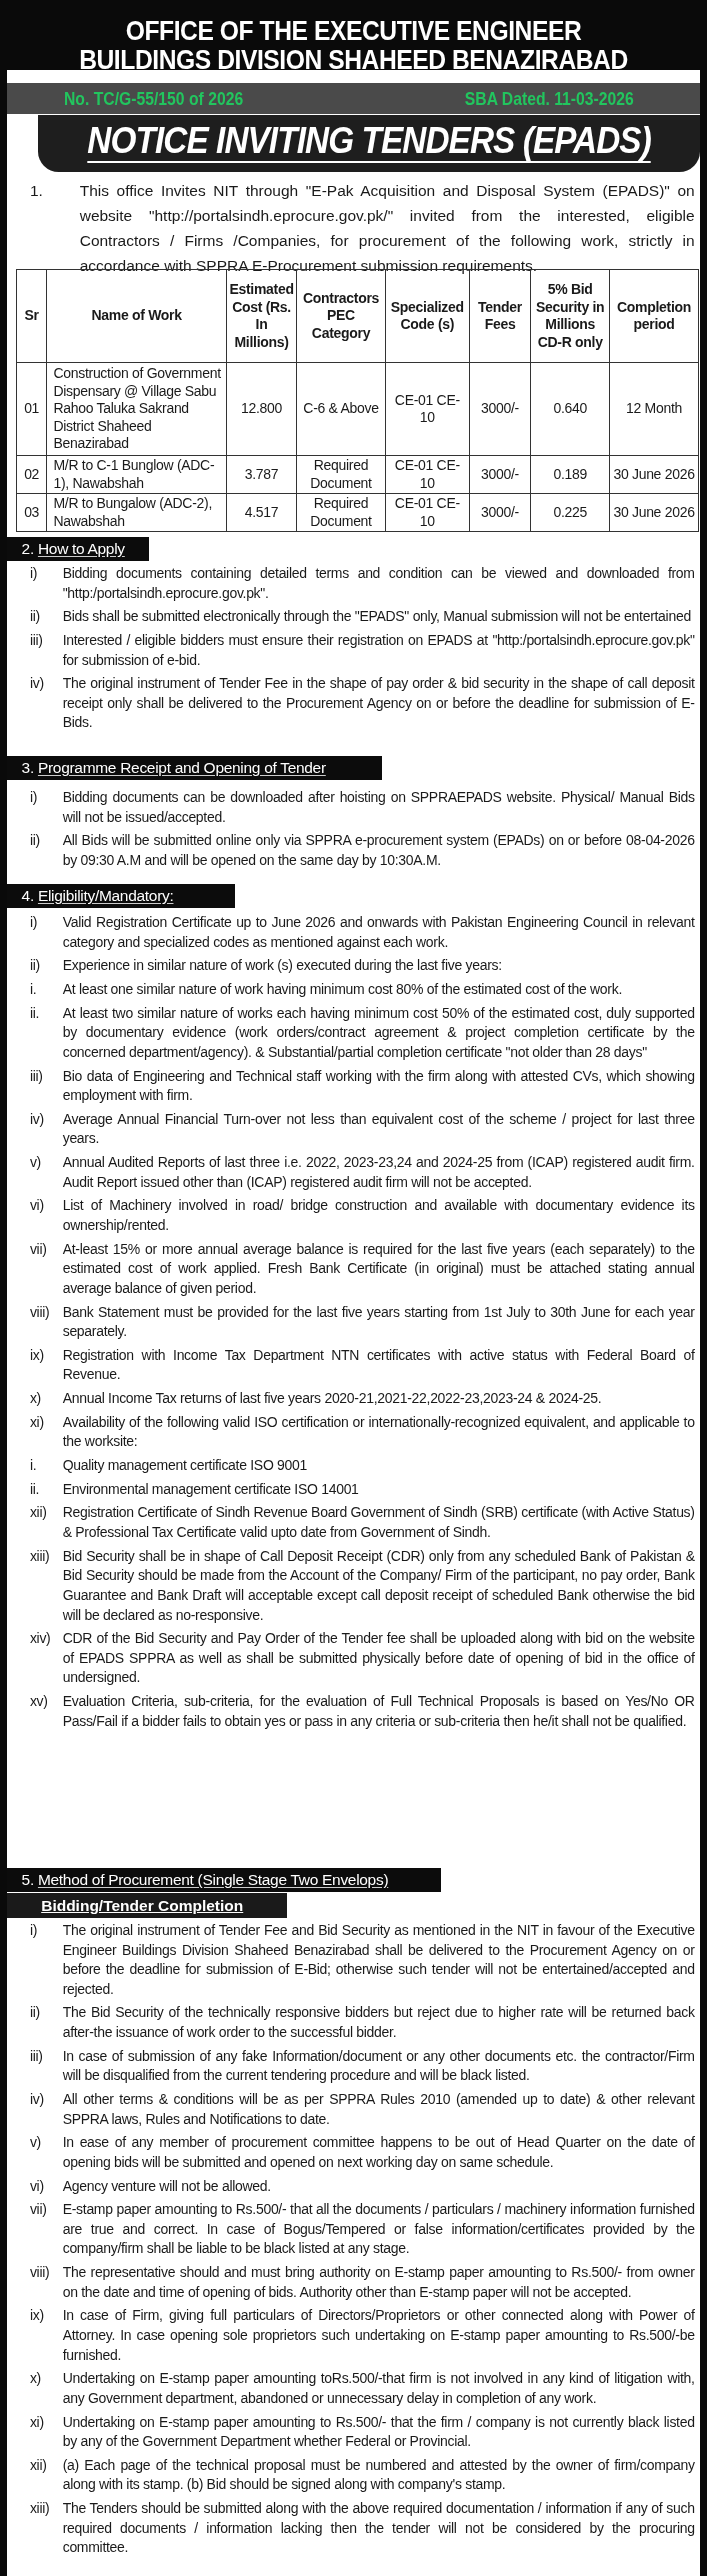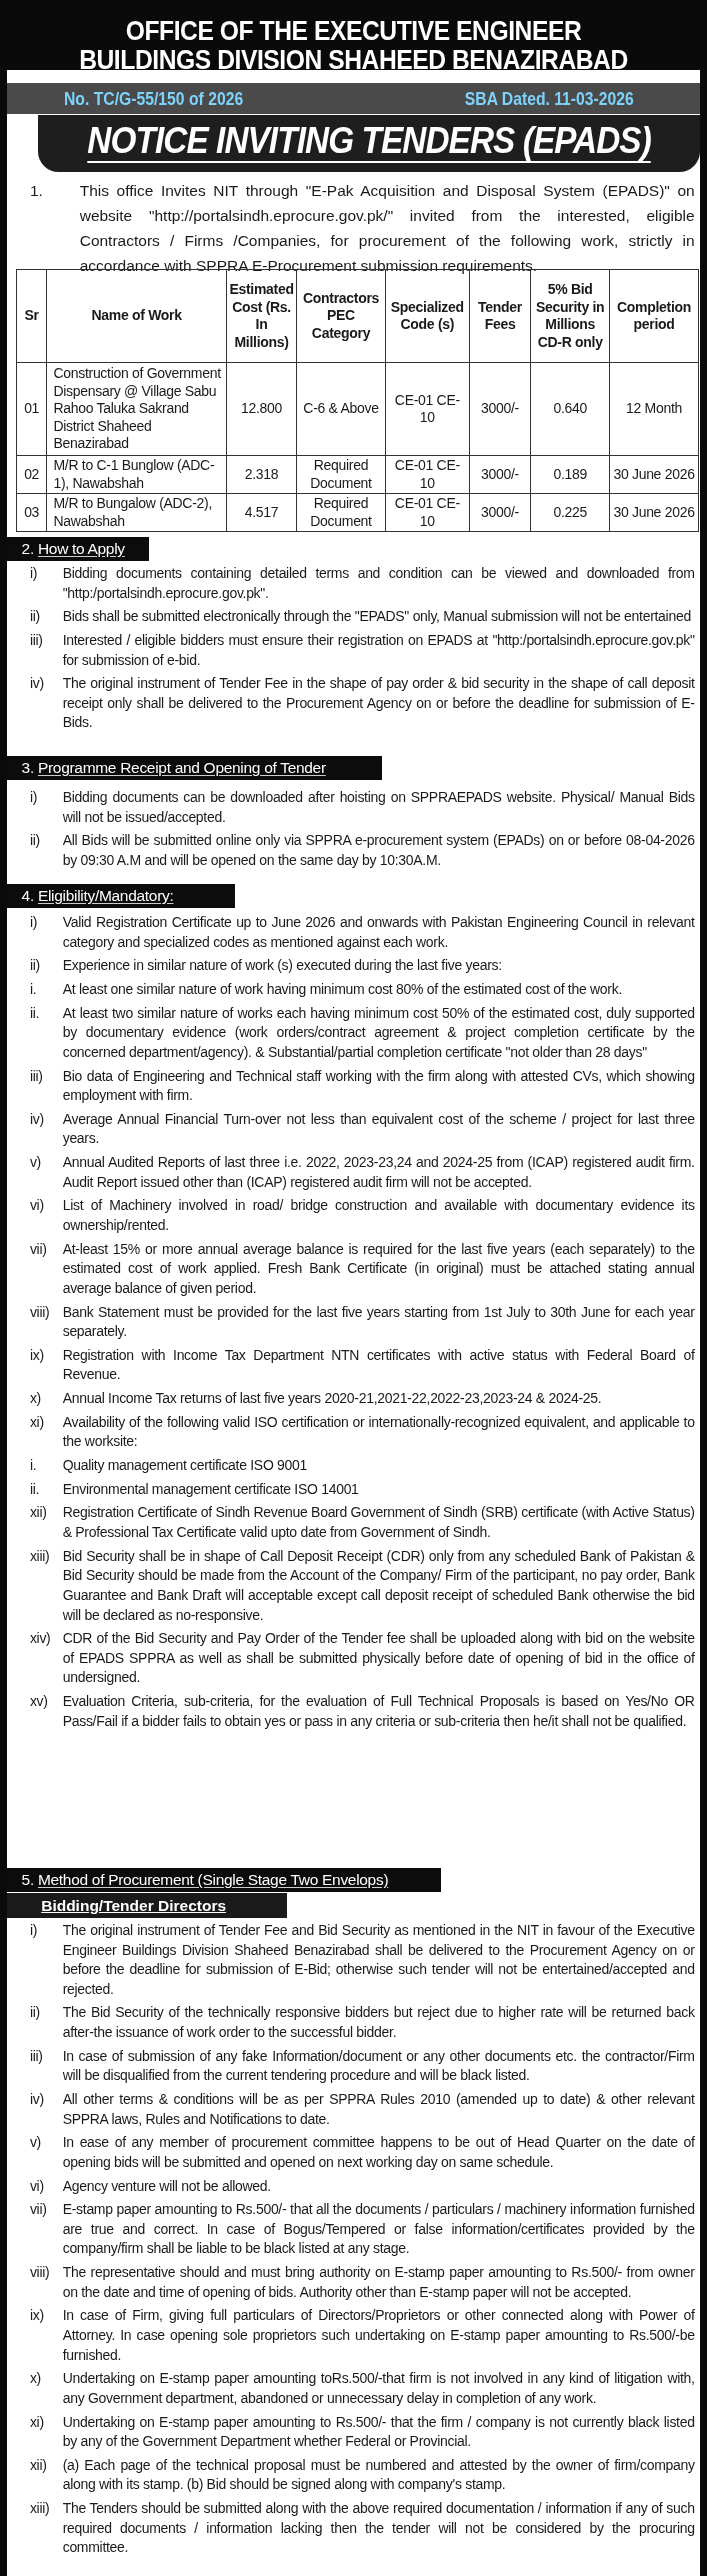--- a/index.html
+++ b/index.html
@@ -24,21 +24,21 @@
     background: #0a0a0a; color: #fff; text-align: center;
   }
   .hdr .l1, .hdr .l2 {
     font-family: "Liberation Sans", sans-serif; font-weight: bold;
     font-size: 28px; letter-spacing: -0.5px; line-height: 29px;
     transform: scaleX(0.88); transform-origin: center;
   }
   .hdr .l1 { padding-top: 15.5px; }
   .refbar {
     position: absolute; left: 0; top: 83px; width: 693px; height: 31px;
-    background: #4a4a4a; color: #7dd3fc;
+    background: #4a4a4a; color: #22c55e;
     font-weight: bold; font-size: 18.5px; line-height: 31px;
   }
   .refbar .no { position: absolute; left: 57px; transform: scaleX(0.85); transform-origin: left; }
   .refbar .dt { position: absolute; right: 66px; transform: scaleX(0.85); transform-origin: right; }
   .banner {
     position: absolute; left: 31px; top: 115px; width: 662px; height: 57px;
     background: #1e1e1e; border-bottom-left-radius: 20.6px; border-bottom-right-radius: 20.6px;
     color: #fff; text-align: center;
   }
   .banner span {
@@ -120,21 +120,21 @@
         <td>12.800</td>
         <td>C-6 &amp; Above</td>
         <td>CE-01 CE-10</td>
         <td>3000/-</td>
         <td>0.640</td>
         <td>12 Month</td>
       </tr>
       <tr style="height:38px">
         <td>02</td>
         <td class="work">M/R to C-1 Bunglow (ADC-1), Nawabshah</td>
-        <td>2.318</td>
+        <td>3.787</td>
         <td>Required Document</td>
         <td>CE-01 CE-10</td>
         <td>3000/-</td>
         <td>0.189</td>
         <td>30 June 2026</td>
       </tr>
       <tr style="height:38px">
         <td>03</td>
         <td class="work">M/R to Bungalow (ADC-2), Nawabshah</td>
         <td>4.517</td>
@@ -191,21 +191,21 @@
       <div class="item"><span class="mk">xiii)</span><span>Bid Security shall be in shape of Call Deposit Receipt (CDR) only from any scheduled Bank of Pakistan &amp; Bid Security should be made from the Account of the Company/ Firm of the participant, no pay order, Bank Guarantee and Bank Draft will acceptable except call deposit receipt of scheduled Bank otherwise the bid will be declared as no-responsive.</span></div>
       <div class="item"><span class="mk">xiv)</span><span>CDR of the Bid Security and Pay Order of the Tender fee shall be uploaded along with bid on the website of EPADS SPPRA as well as shall be submitted physically before date of opening of bid in the office of undersigned.</span></div>
       <div class="item"><span class="mk">xv)</span><span>Evaluation Criteria, sub-criteria, for the evaluation of Full Technical Proposals is based on Yes/No OR Pass/Fail if a bidder fails to obtain yes or pass in any criteria or sub-criteria then he/it shall not be qualified.</span></div>
     </div>
 
   <div class="secbar" style="top:1868px;width:434px;">
     <span>5.</span>
     <u>Method of Procurement (Single Stage Two Envelops)</u>
   </div>
   <div class="subbar" style="top:1893px;width:280px;">
-    <u>Bidding/Tender Directors</u>
+    <u>Bidding/Tender Completion</u>
   </div>
   <div class="items" style="top:1921px;">
       <div class="item"><span class="mk">i)</span><span>The original instrument of Tender Fee and Bid Security as mentioned in the NIT in favour of the Executive Engineer Buildings Division Shaheed Benazirabad shall be delivered to the Procurement Agency on or before the deadline for submission of E-Bid; otherwise such tender will not be entertained/accepted and rejected.</span></div>
       <div class="item"><span class="mk">ii)</span><span>The Bid Security of the technically responsive bidders but reject due to higher rate will be returned back after-the issuance of work order to the successful bidder.</span></div>
       <div class="item"><span class="mk">iii)</span><span>In case of submission of any fake Information/document or any other documents etc. the contractor/Firm will be disqualified from the current tendering procedure and will be black listed.</span></div>
       <div class="item"><span class="mk">iv)</span><span>All other terms &amp; conditions will be as per SPPRA Rules 2010 (amended up to date) &amp; other relevant SPPRA laws, Rules and Notifications to date.</span></div>
       <div class="item"><span class="mk">v)</span><span>In ease of any member of procurement committee happens to be out of Head Quarter on the date of opening bids will be submitted and opened on next working day on same schedule.</span></div>
       <div class="item"><span class="mk">vi)</span><span>Agency venture will not be allowed.</span></div>
       <div class="item"><span class="mk">vii)</span><span>E-stamp paper amounting to Rs.500/- that all the documents / particulars / machinery information furnished are true and correct. In case of Bogus/Tempered or false information/certificates provided by the company/firm shall be liable to be black listed at any stage.</span></div>
       <div class="item"><span class="mk">viii)</span><span>The representative should and must bring authority on E-stamp paper amounting to Rs.500/- from owner on the date and time of opening of bids. Authority other than E-stamp paper will not be accepted.</span></div>

